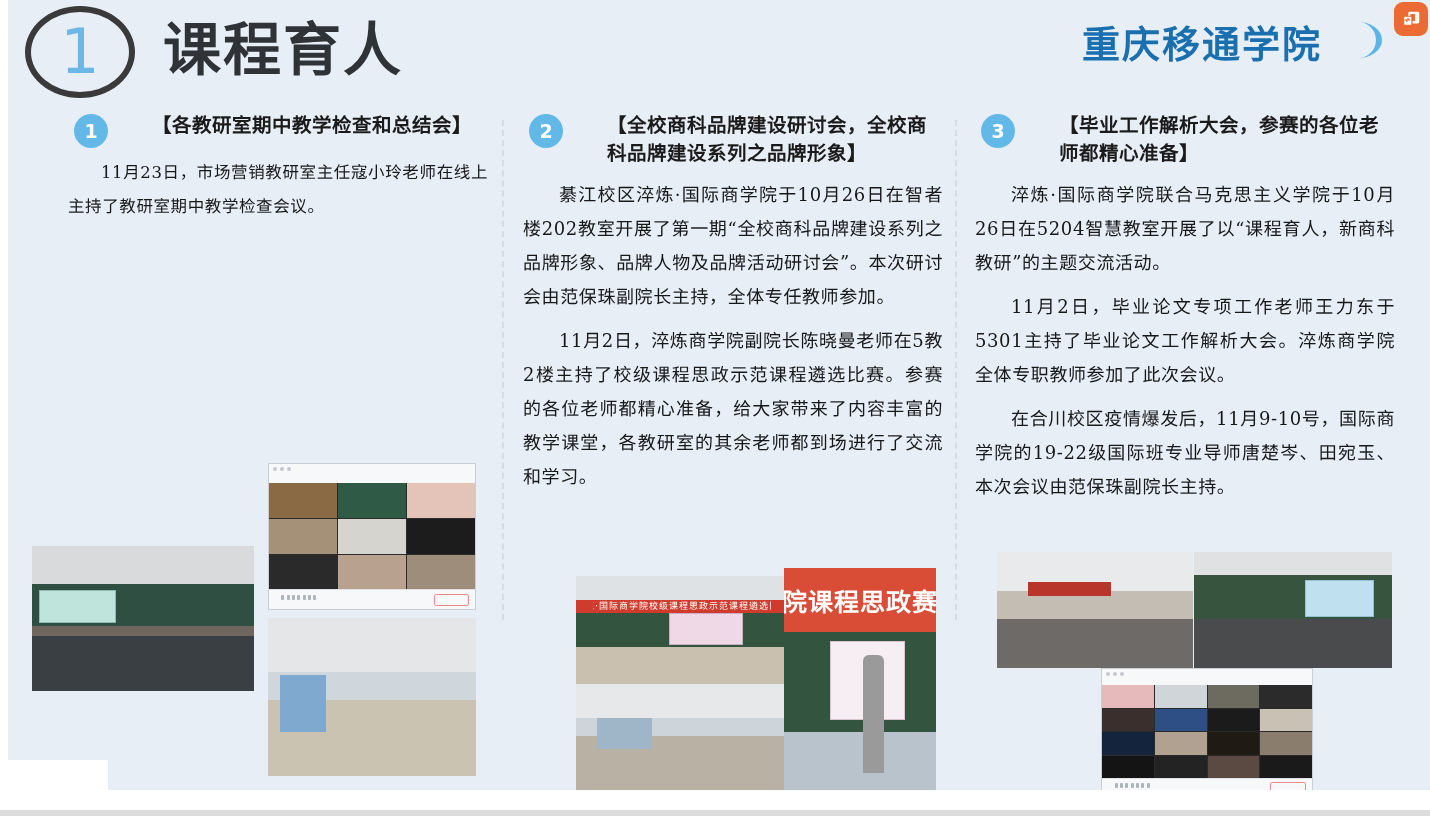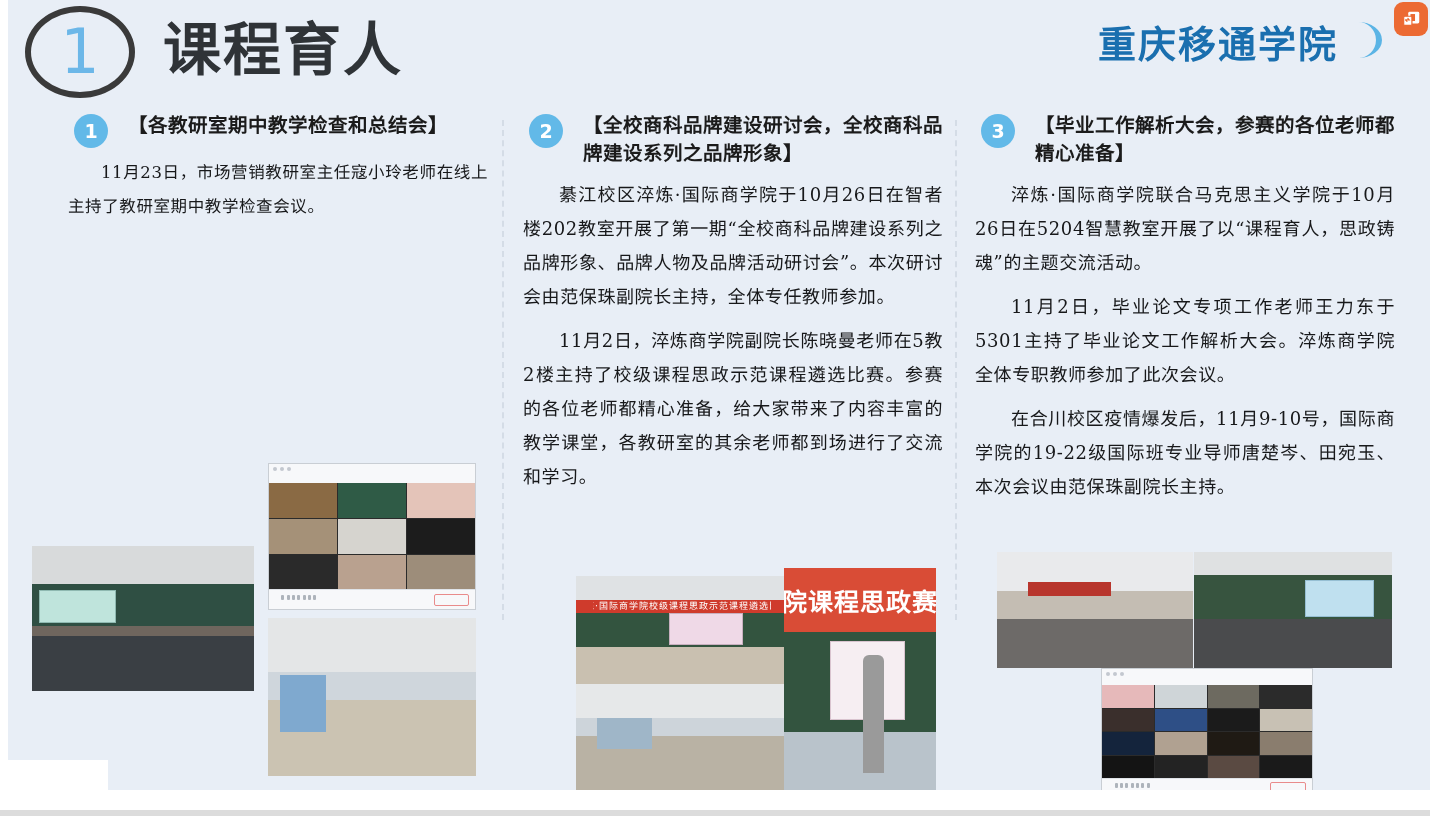--- a/index.html
+++ b/index.html
@@ -46,21 +46,21 @@
   }
   .main-title{
     position:absolute;left:155px;top:8px;
     font-family:"DejaVu Sans","Liberation Sans",sans-serif;
     font-size:58px;font-weight:bold;color:#2f3337;
     letter-spacing:2px;
     line-height:84px;
     white-space:nowrap;
   }
   .brand{
-    position:absolute;right:92px;top:14px;
+    position:absolute;right:108px;top:14px;
     font-family:"DejaVu Sans","Liberation Sans",sans-serif;
     font-size:38px;font-weight:bold;color:#1a6faf;
     letter-spacing:2px;white-space:nowrap;
   }
   .moon{
     position:absolute;right:38px;top:18px;width:44px;height:44px;
   }
   .app-badge{
     position:absolute;right:2px;top:2px;width:34px;height:34px;
     border-radius:9px;background:#ec6a33;
@@ -75,21 +75,21 @@
 
   .sec-head{position:relative;min-height:34px;margin-bottom:2px;}
   .badge{
     position:absolute;left:6px;top:2px;width:34px;height:34px;border-radius:50%;
     background:#62b9e8;color:#fff;
     font-family:"DejaVu Sans","Liberation Sans",sans-serif;
     font-size:19px;font-weight:bold;
     display:flex;align-items:center;justify-content:center;
   }
   .sec-title{
-    margin-left:60px;
+    margin-left:84px;
     font-family:"DejaVu Serif","Liberation Serif",serif;
     font-size:19.5px;font-weight:bold;color:#1b1b1b;
     line-height:28px;letter-spacing:0.5px;
   }
   .para{
     font-family:"DejaVu Serif","Liberation Serif",serif;
     font-size:18px;color:#17181a;
     line-height:34px;
     text-indent:2em;
     margin:10px 0 0 0;
@@ -237,21 +237,21 @@
     </div>
     <p class="para">綦江校区淬炼·国际商学院于10月26日在智者楼202教室开展了第一期“全校商科品牌建设系列之品牌形象、品牌人物及品牌活动研讨会”。本次研讨会由范保珠副院长主持，全体专任教师参加。</p>
     <p class="para">11月2日，淬炼商学院副院长陈晓曼老师在5教2楼主持了校级课程思政示范课程遴选比赛。参赛的各位老师都精心准备，给大家带来了内容丰富的教学课堂，各教研室的其余老师都到场进行了交流和学习。</p>
   </div>
 
   <div class="col col3">
     <div class="sec-head">
       <div class="badge">3</div>
       <div class="sec-title">【毕业工作解析大会，参赛的各位老师都精心准备】</div>
     </div>
-    <p class="para">淬炼·国际商学院联合马克思主义学院于10月26日在5204智慧教室开展了以“课程育人，思政铸魂”的主题交流活动。</p>
+    <p class="para">淬炼·国际商学院联合马克思主义学院于10月26日在5204智慧教室开展了以“课程育人，新商科教研”的主题交流活动。</p>
     <p class="para">11月2日，毕业论文专项工作老师王力东于5301主持了毕业论文工作解析大会。淬炼商学院全体专职教师参加了此次会议。</p>
     <p class="para">在合川校区疫情爆发后，11月9-10号，国际商学院的19-22级国际班专业导师唐楚岑、田宛玉、本次会议由范保珠副院长主持。</p>
   </div>
 
   <div class="photo ph-room" style="left:24px;top:546px;width:222px;height:145px;"></div>
 
   <div class="photo ph-meet" style="left:260px;top:463px;width:208px;height:147px;">
     <div class="meet-bar">
       <div class="dots">
           <i></i>

